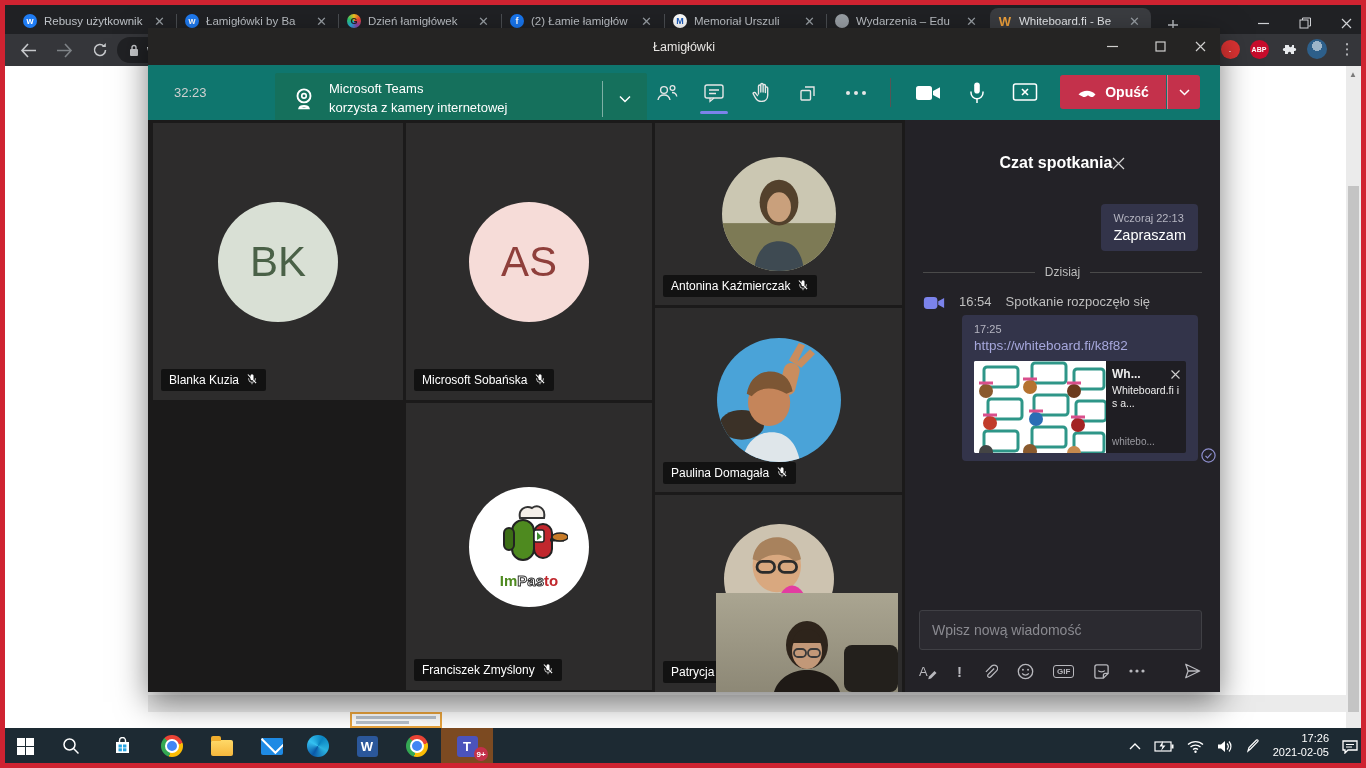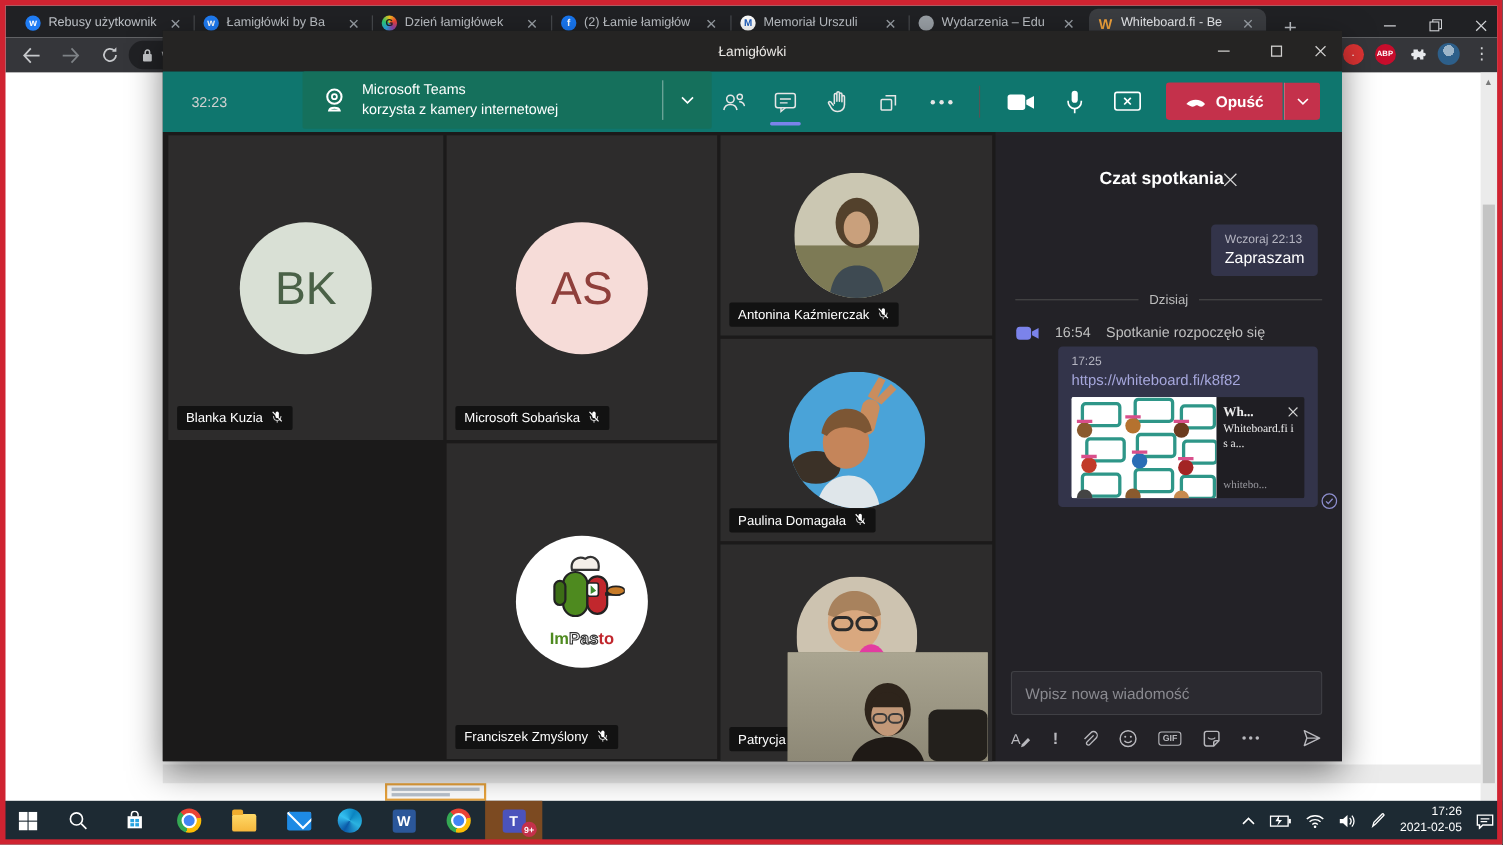--- a/index.html
+++ b/index.html
@@ -48,21 +48,21 @@
   #scrollup{left:3px;top:4px;color:#7a7a7a;font-size:8px;}
 
   
   #teams{left:148px;top:28px;width:1072px;height:664px;background:#1b1a1a;z-index:10;box-shadow:0 10px 30px rgba(0,0,0,.5);}
   #t-titlebar{left:0;top:0;width:1072px;height:37px;background:#252423;color:#e8e6e3;}
   #t-title{left:0;top:0;width:1072px;height:37px;display:flex;align-items:center;justify-content:center;font-size:12.5px;}
   .tctl{top:0;height:37px;width:44px;display:flex;align-items:center;justify-content:center;color:#d0cfce;}
 
   #t-toolbar{left:0;top:37px;width:1072px;height:55px;background:#0f766e;}
   #timer{left:26px;top:0;height:55px;display:flex;align-items:center;color:#d0d0d0;font-size:13px;}
-  #camnotif{left:127px;top:0;width:372px;height:52px;background:#15705c;border-radius:2px;display:flex;align-items:center;color:#fff;}
+  #camnotif{left:127px;top:8px;width:372px;height:52px;background:#15705c;border-radius:2px;display:flex;align-items:center;color:#fff;}
   #camnotif .txt{margin-left:10px;font-size:13px;line-height:1.45;}
   #camnotif .divv{width:1px;height:36px;background:rgba(255,255,255,.45);margin-left:auto;}
   #camnotif .chev{width:44px;display:flex;align-items:center;justify-content:center;}
   .tbicon{position:absolute;top:0;height:55px;width:40px;display:flex;align-items:center;justify-content:center;flex-direction:column;}
   .tbicon .ul{position:absolute;bottom:6px;left:6px;width:28px;height:3px;border-radius:2px;background:#7b83eb;}
   #tb-div{left:742px;top:13px;width:1px;height:29px;background:#555;}
   #leave{left:912px;top:10px;width:106px;height:34px;background:#c4314b;border-radius:3px 0 0 3px;display:flex;
          align-items:center;justify-content:center;gap:8px;color:#fff;font-size:14px;font-weight:bold;}
   #leave-chev{left:1019px;top:10px;width:32px;height:34px;background:#c4314b;border-radius:0 3px 3px 0;border-left:1px solid rgba(255,255,255,.35);
          display:flex;align-items:center;justify-content:center;}
@@ -83,21 +83,21 @@
   #chathead .h{font-size:16px;font-weight:bold;}
   .bubblewrap{display:flex;justify-content:flex-end;padding:0 22px 0 0;position:relative;}
   .bubble{background:#33344a;border-radius:4px;padding:8px 12px;max-width:236px;box-sizing:border-box;}
   .bubble .time{color:#b5b5c1;font-size:11px;margin-bottom:3px;}
   .bubble .body{color:#fff;font-size:14.5px;}
   .bubble .link{color:#a6a7dc;font-size:13.5px;word-break:break-all;}
   #daydivider{display:flex;align-items:center;gap:10px;color:#bdbdbd;font-size:12px;margin:14px 18px 10px 18px;}
   #daydivider .ln{flex:1;height:1px;background:#4a4a4a;}
   #sysmsg{display:flex;gap:14px;padding:4px 18px;color:#bfbfbf;font-size:13px;line-height:1.35;}
   #sysmsg .t{white-space:pre;}
-  .linkcard{margin-top:8px;width:212px;height:92px;display:flex;border-radius:2px;overflow:hidden;font-family:Liberation Serif, serif;}
+  .linkcard{margin-top:8px;width:212px;height:92px;display:flex;border-radius:2px;overflow:hidden;}
   .linkcard .img{width:132px;height:92px;background:#fff;}
   .linkcard .meta{width:80px;background:#1f1e23;padding:6px 6px;box-sizing:border-box;display:flex;flex-direction:column;color:#ededed;}
   .linkcard .rowt{display:flex;justify-content:space-between;align-items:center;font-weight:bold;font-size:12px;}
   .linkcard .desc{font-size:10.5px;margin-top:3px;word-break:break-all;line-height:1.2;}
   .linkcard .dom{margin-top:auto;font-size:10px;color:#9a9aa0;}
   .readreceipt{position:absolute;right:4px;bottom:-2px;}
   #chatbottom{margin-top:auto;padding:0 18px 12px 14px;}
   #msginput{width:100%;height:40px;background:#2b2a30;border:1px solid #404045;border-radius:3px;color:#d8d8d8;
     font-size:14px;padding:0 12px;box-sizing:border-box;font-family:"Liberation Sans",sans-serif;outline:none;}
   #msginput::placeholder{color:#8a8a90;}

